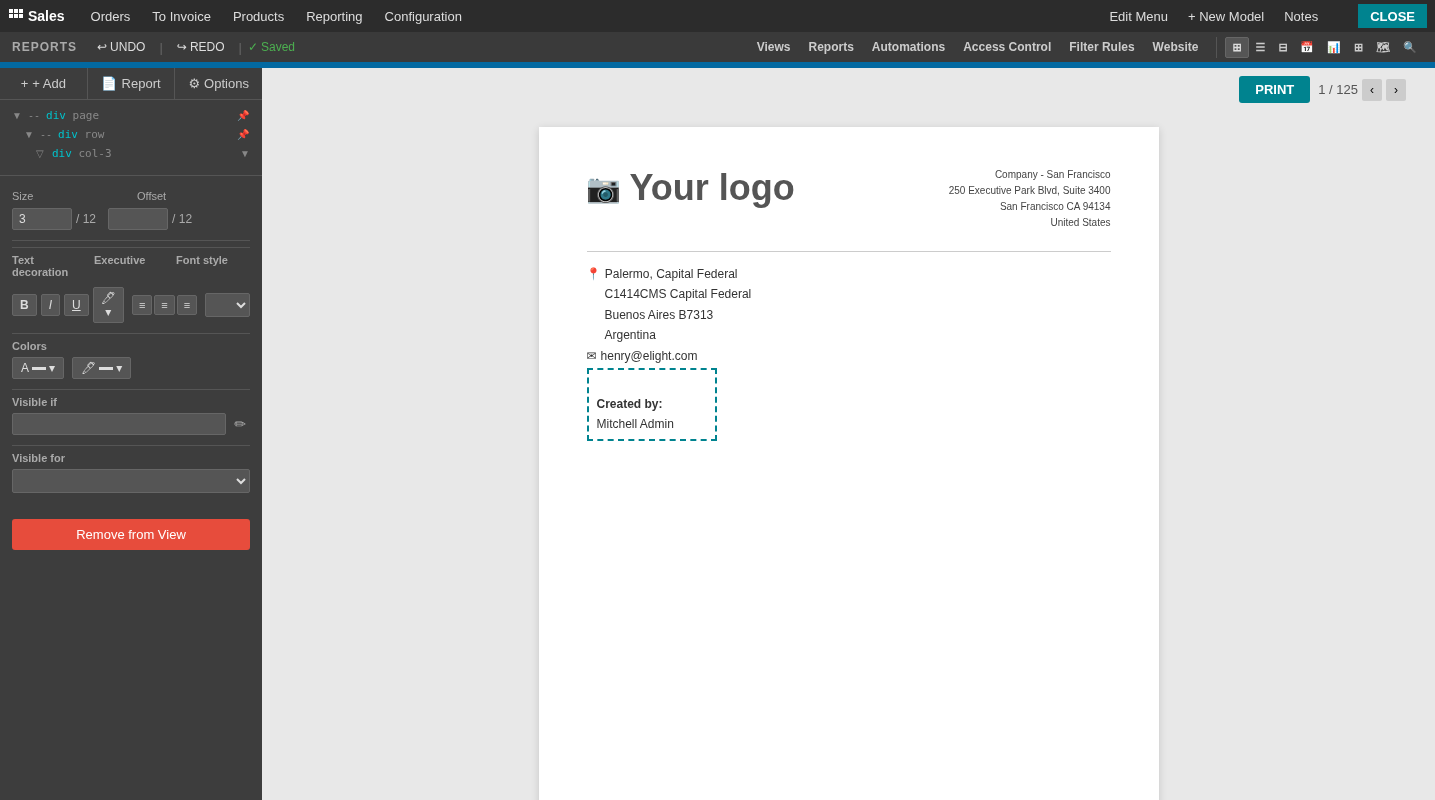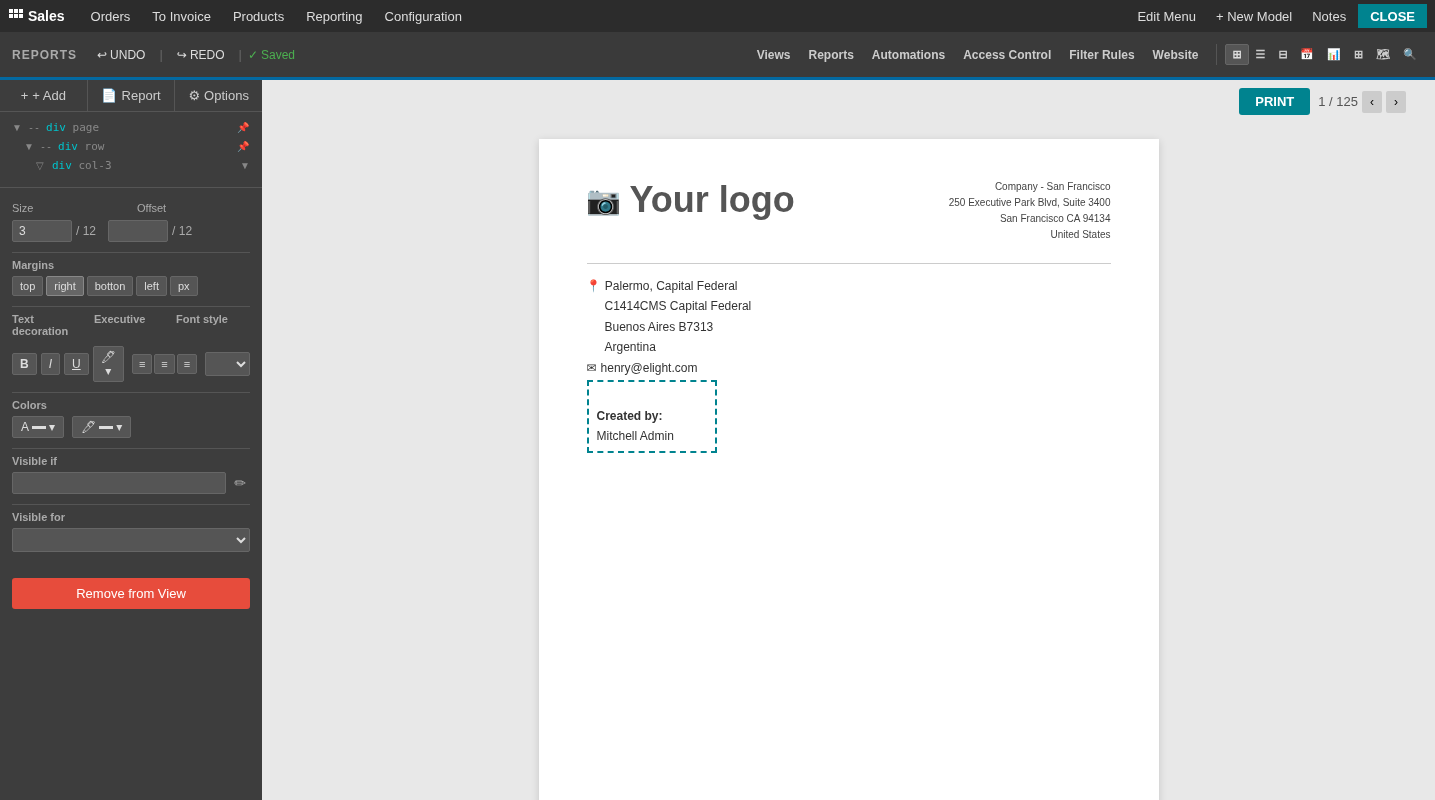--- a/index.html
+++ b/index.html
@@ -13,27 +13,27 @@
     .top-nav .app-icon { display: flex; align-items: center; gap: 4px; font-weight: bold; font-size: 14px; }
     .top-nav .app-icon svg { width: 16px; height: 16px; }
     .top-nav .nav-items { display: flex; gap: 2px; }
     .top-nav .nav-item { padding: 4px 10px; cursor: pointer; border-radius: 3px; font-size: 13px; color: #ddd; }
     .top-nav .right-actions { margin-left: auto; display: flex; align-items: center; gap: 4px; }
     .top-nav .right-actions button {
       background: none; border: none; color: #ddd; cursor: pointer; padding: 4px 8px; font-size: 13px; border-radius: 3px;
     }
     .close-btn {
       background: #00838f !important; color: #fff !important; font-weight: bold; font-size: 12px;
-      padding: 0 12px !important; height: 24px; border-radius: 0 !important;
+      padding: 0 12px !important; height: 24px; border-radius: 0 !important; margin-left: 28px;
     }
 
     
     .toolbar {
       display: flex; align-items: center; background: #3a3a3a; color: #ddd;
-      height: 48px; padding: 0 12px; gap: 4px; border-bottom: 3px solid #0369a1;
+      height: 36px; padding: 0 12px; gap: 4px; border-bottom: 6px solid #0369a1;
     }
     .toolbar .reports-label { font-size: 12px; font-weight: bold; color: #aaa; margin-right: 8px; letter-spacing: 1px; }
     .toolbar .tb-btn {
       background: none; border: none; color: #ddd; cursor: pointer; padding: 4px 8px; font-size: 12px;
       display: flex; align-items: center; gap: 3px; border-radius: 3px;
     }
     .toolbar .separator { color: #666; margin: 0 2px; }
     .toolbar .saved-label { color: #4caf50; font-size: 12px; display: flex; align-items: center; gap: 3px; }
     .toolbar .right-toolbar { margin-left: auto; display: flex; align-items: center; gap: 2px; }
     .toolbar .right-toolbar button {
@@ -290,30 +290,20 @@
         <div class="prop-row">
           <input class="prop-input" type="text" value="3" style="">
           <span class="prop-of">/ <span>12</span></span>
           <input class="prop-input" type="text" value="" style="margin-left: 8px;">
           <span class="prop-of">/ <span>12</span></span>
         </div>
       </div>
 
       <hr class="divider-line">
 
-      <div class="prop-group">
-        <div class="section-title">Margins</div>
-        <div class="prop-row" style="flex-wrap:wrap; gap:3px;">
-          <button class="margin-btn">top</button>
-          <button class="margin-btn active">right</button>
-          <button class="margin-btn">botton</button>
-          <button class="margin-btn">left</button>
-          <button class="margin-btn">px</button>
-        </div>
-      </div>
 
       <hr class="divider-line">
 
       <div class="prop-group">
         <div style="display:grid; grid-template-columns:1fr 1fr 1fr; gap:8px; margin-bottom:4px;">
           <span class="section-title">Text decoration</span>
           <span class="section-title">Executive</span>
           <span class="section-title">Font style</span>
         </div>
         <div style="display:grid; grid-template-columns:1fr 1fr 1fr; gap:8px; align-items:center;">

